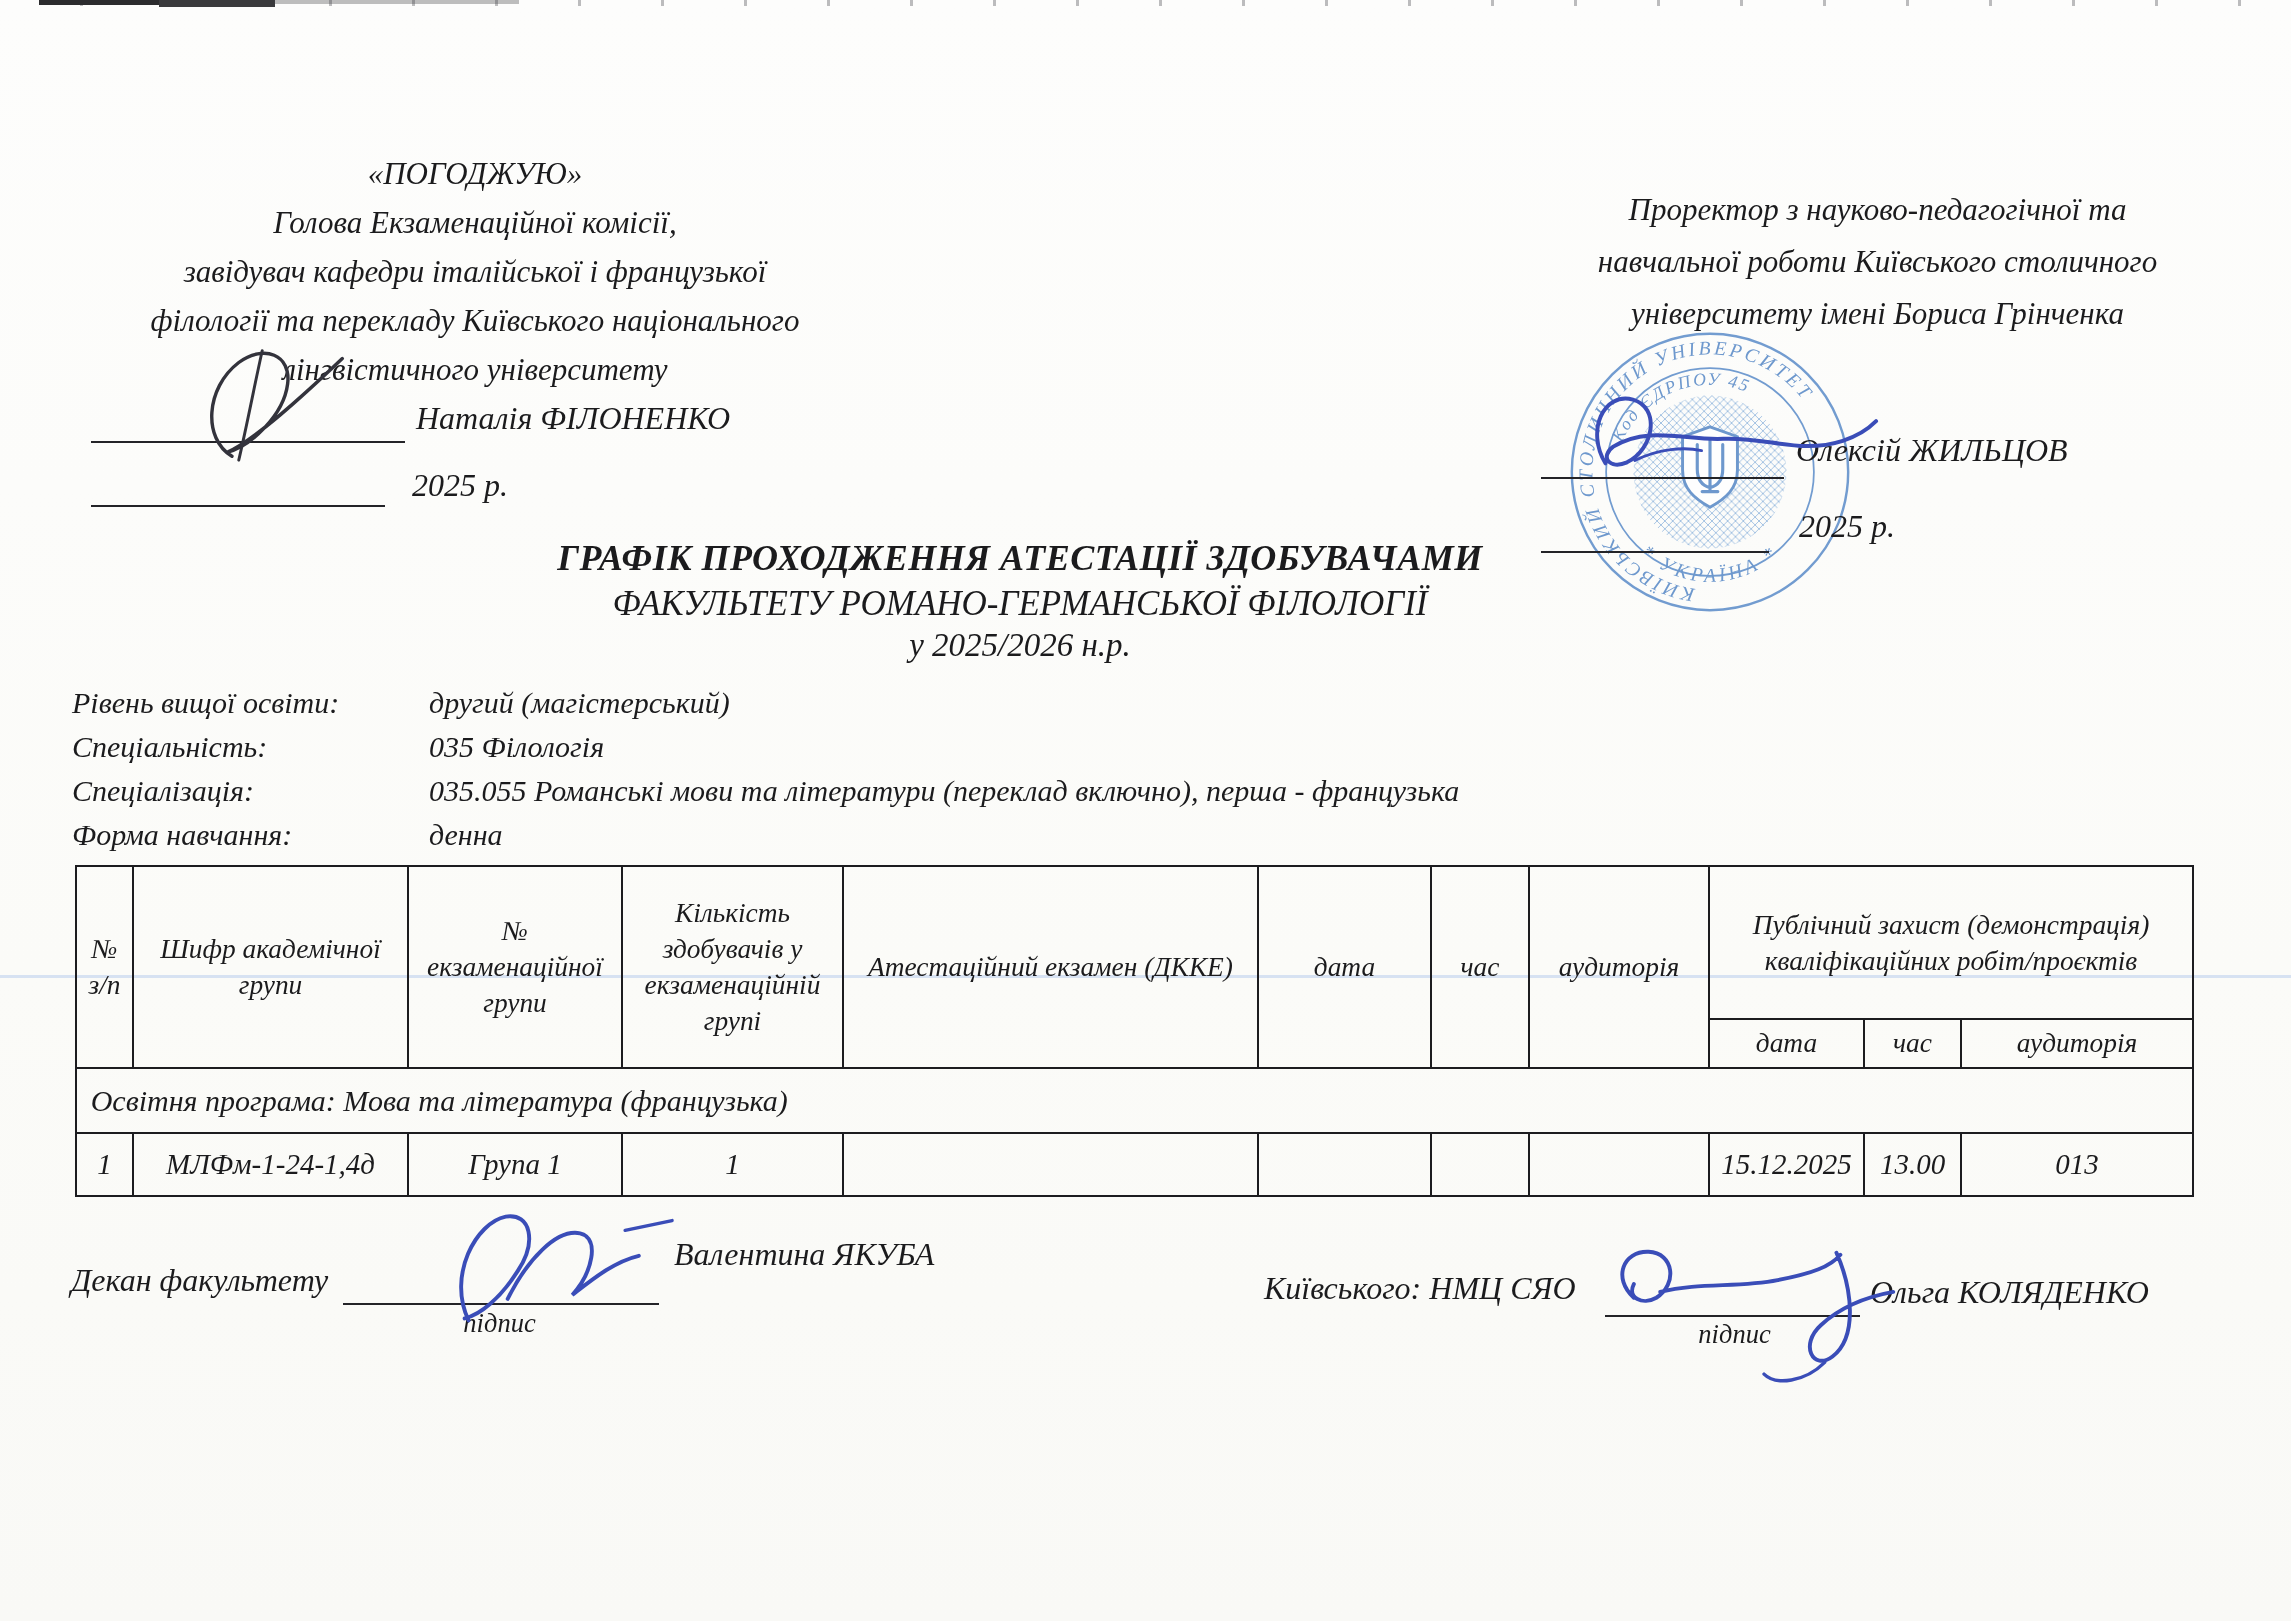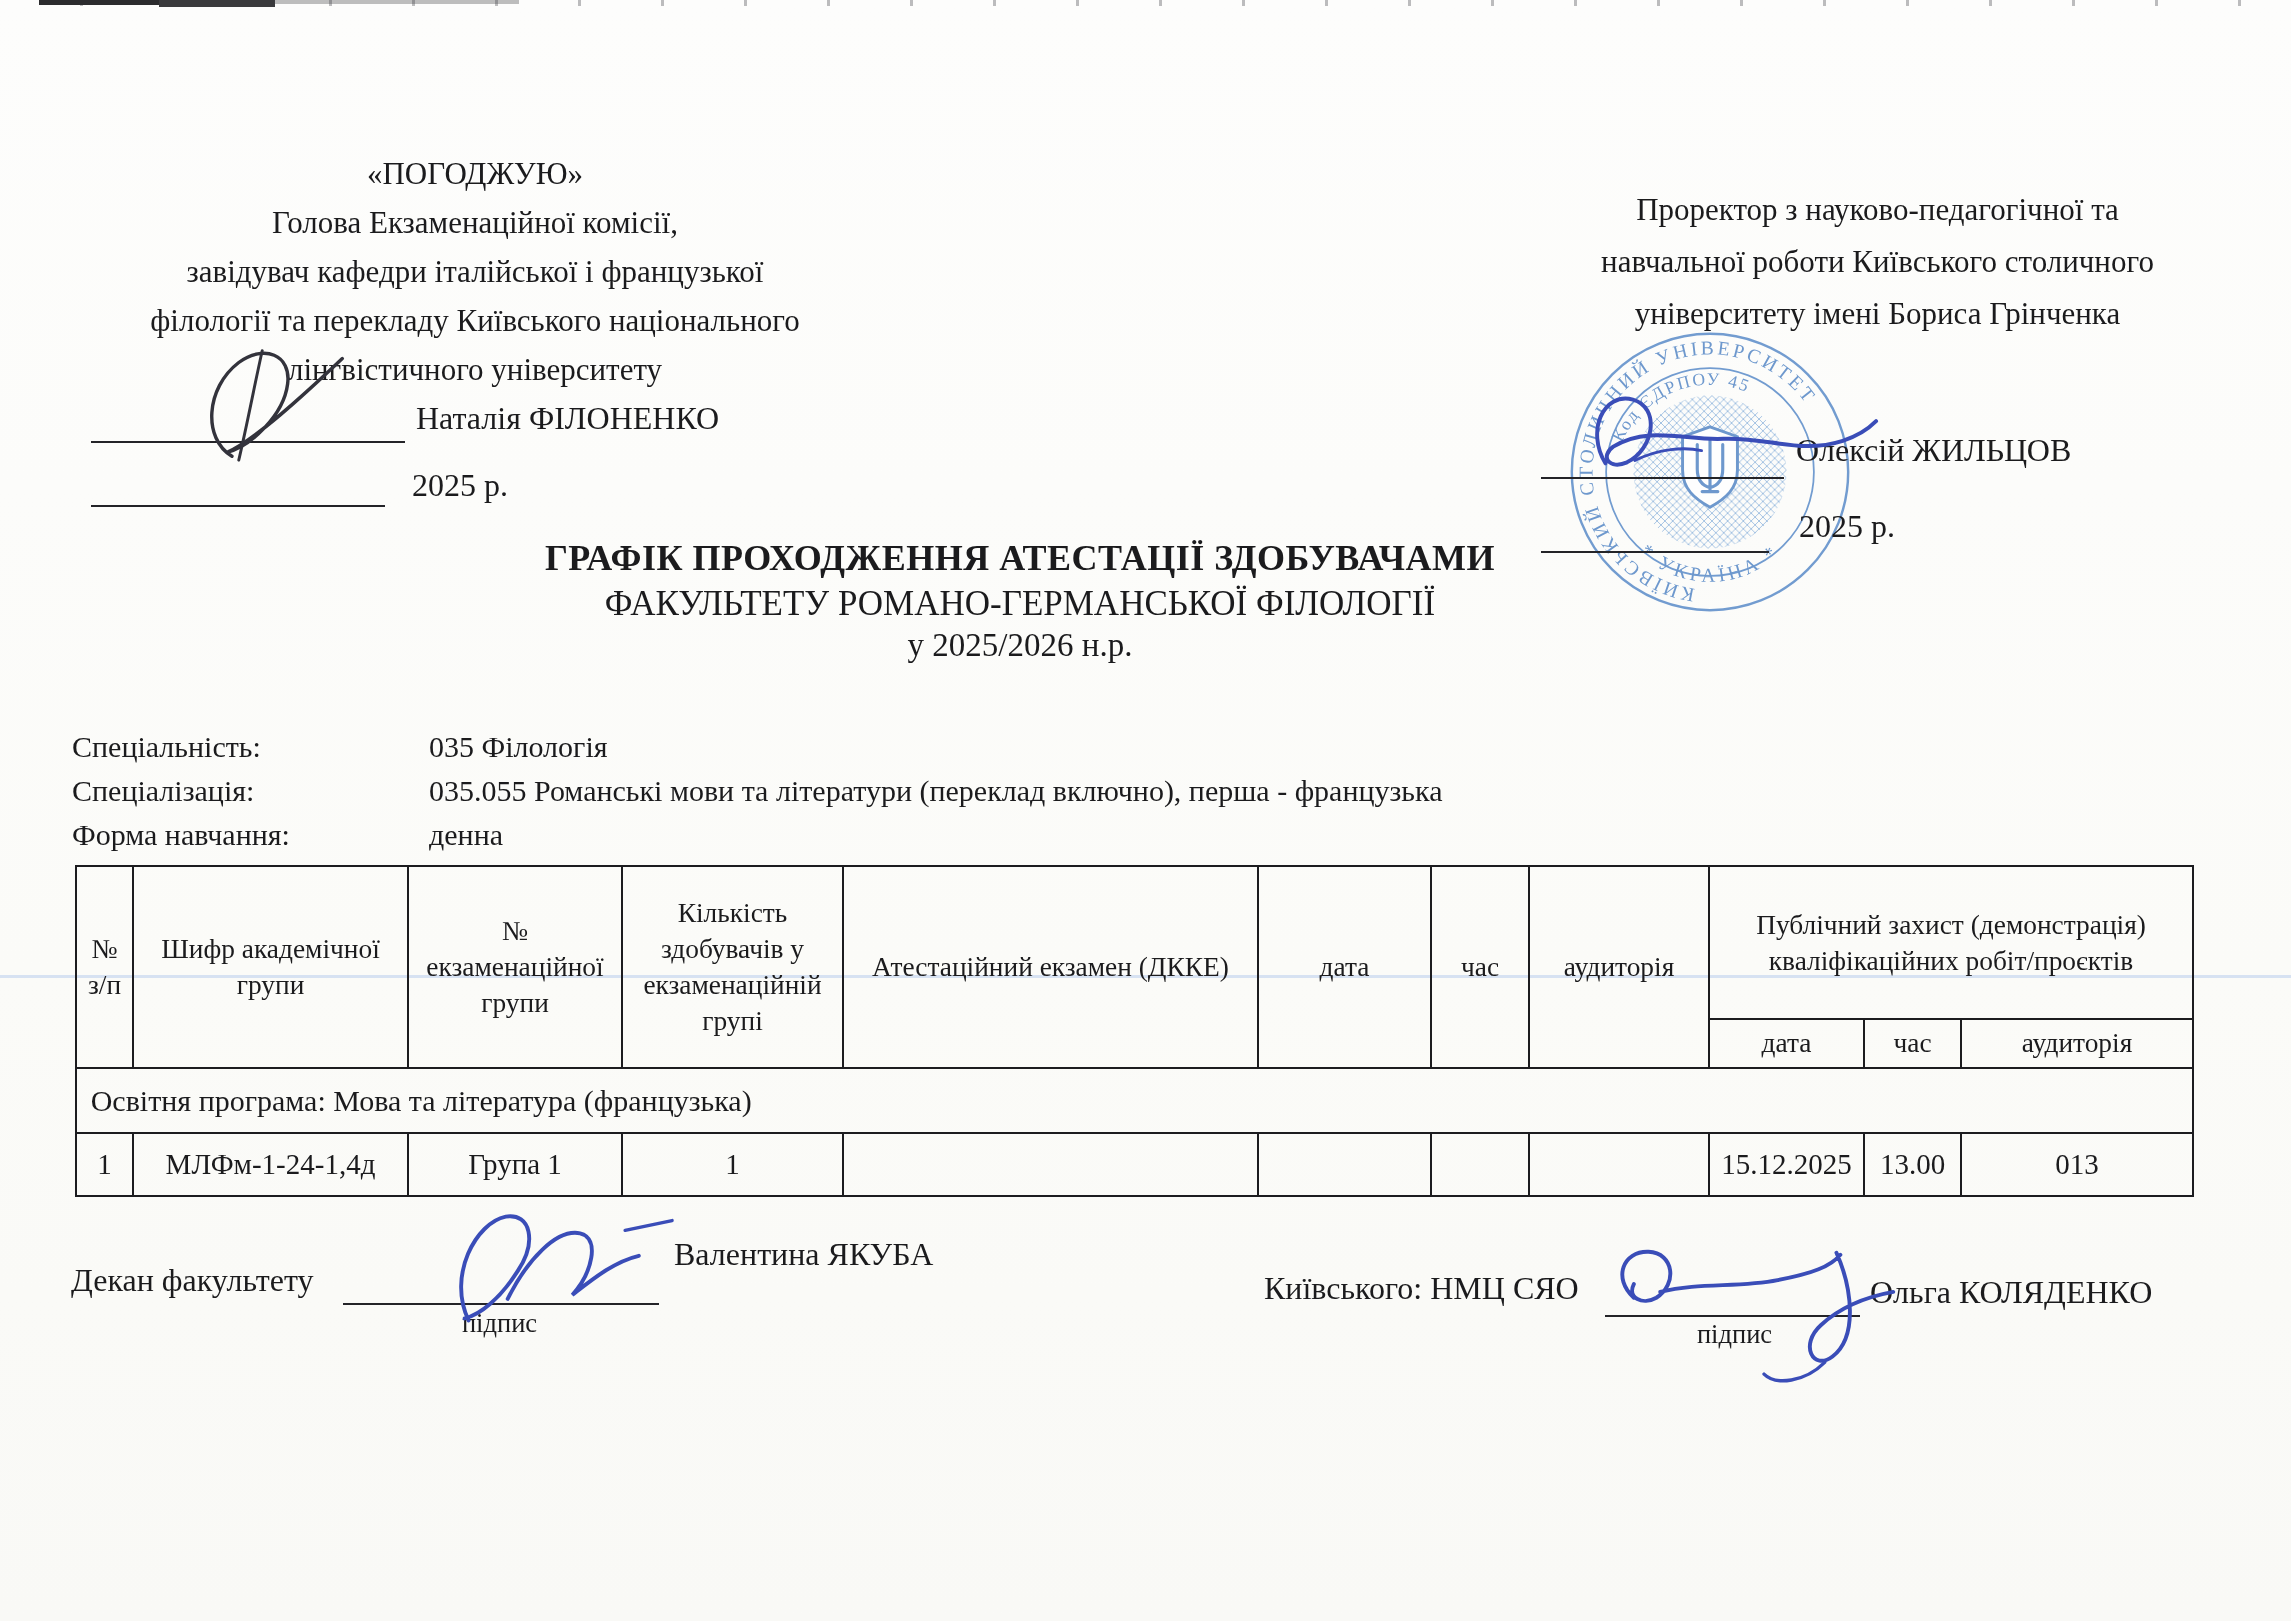--- a/index.html
+++ b/index.html
@@ -3,21 +3,21 @@
 <meta charset="utf-8">
 <style>
   html, body {
     margin: 0; padding: 0;
     width: 2292px; height: 1621px;
     overflow: hidden;
     background: #fbfbf9;
     font-family: "Liberation Serif", "DejaVu Serif", serif;
     color: #1b1b1d;
   }
-  .page { position: absolute; inset: 0; background: linear-gradient(180deg,#fdfdfc 0%,#fbfbf8 60%,#f9f9f6 100%); }
+  .page { position: absolute; inset: 0; background: linear-gradient(180deg,#fdfdfc 0%,#fbfbf8 60%,#f9f9f6 100%); font-style: italic; }
   .abs { position: absolute; }
 
   
   .top-ticks { left:0; top:0; width:2292px; height:5.9px;
     background: repeating-linear-gradient(90deg, transparent 0 80px, rgba(90,90,95,.40) 80px 83px); }
   .top-bar-1 { left:39px; top:0; width:120px; height:4.9px; background:#2c2c2e; }
   .top-bar-2 { left:159px; top:0; width:116px; height:6.9px; background:#3a3a3c; }
   .top-bar-3 { left:274px; top:0; width:245px; height:3.9px; background:rgba(70,70,72,.35); }
   .scanline-blue { left:0; top:975px; width:2292px; height:2.9px; background:rgba(140,175,230,.32); }
 
@@ -122,20 +122,24 @@
 
   <svg class="abs" style="left:1576px; top:370px;" width="304" height="118" viewBox="0 0 310 120">
     <path d="M30 95 C 10 62 28 22 58 30 C 86 38 80 80 52 94 C 34 102 24 88 38 78 C 74 56 112 72 150 70 C 196 68 228 86 272 72 C 288 67 298 60 306 52" fill="none" stroke="#3a4db8" stroke-width="4" stroke-linecap="round"></path>
     <path d="M60 92 C 85 80 110 78 128 82" fill="none" stroke="#3a4db8" stroke-width="3" stroke-linecap="round"></path>
   </svg>
 
   <div class="abs doc-title doc-title-1">ГРАФІК ПРОХОДЖЕННЯ АТЕСТАЦІЇ ЗДОБУВАЧАМИ</div>
   <div class="abs doc-title doc-title-2">ФАКУЛЬТЕТУ РОМАНО-ГЕРМАНСЬКОЇ ФІЛОЛОГІЇ</div>
   <div class="abs doc-title doc-title-3">у 2025/2026 н.р.</div>
 
+  <div class="abs meta-row" style="top:686px;">
+    <span class="meta-label">Рівень вищої освіти:</span>
+    <span class="meta-value">другий (магістерський)</span>
+  </div>
   <div class="abs meta-row" style="top:730px;">
     <span class="meta-label">Спеціальність:</span>
     <span class="meta-value">035 Філологія</span>
   </div>
   <div class="abs meta-row" style="top:774px;">
     <span class="meta-label">Спеціалізація:</span>
     <span class="meta-value">035.055 Романські мови та літератури (переклад включно), перша - французька</span>
   </div>
   <div class="abs meta-row" style="top:818px;">
     <span class="meta-label">Форма навчання:</span>

